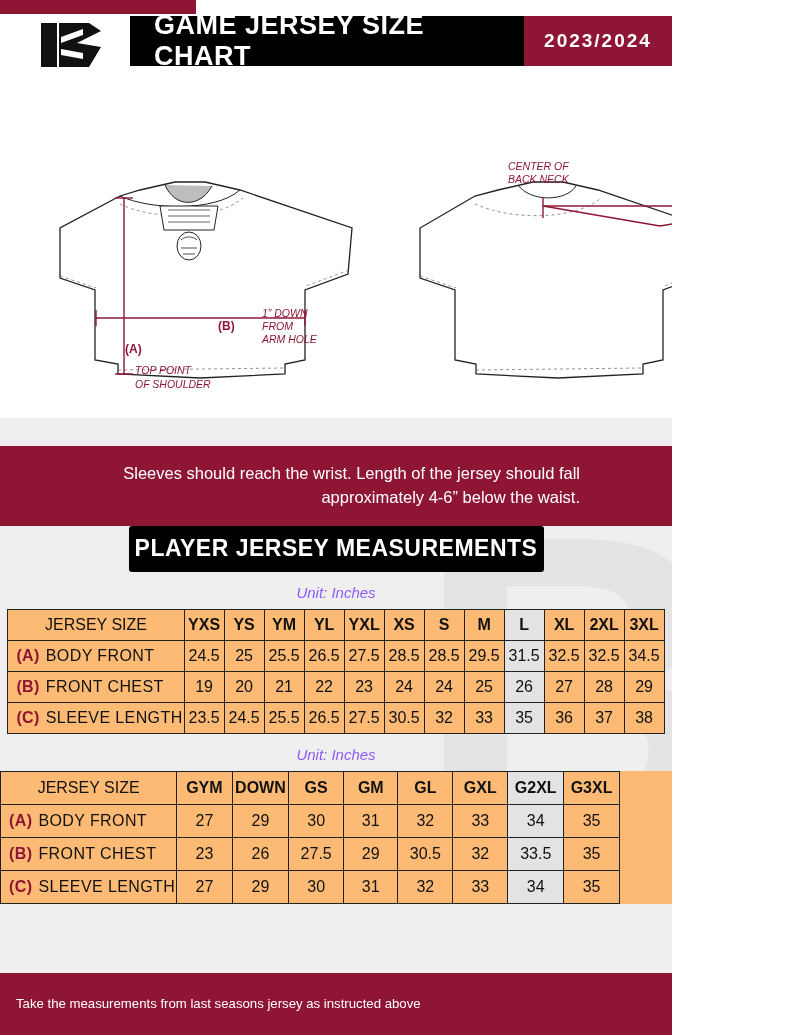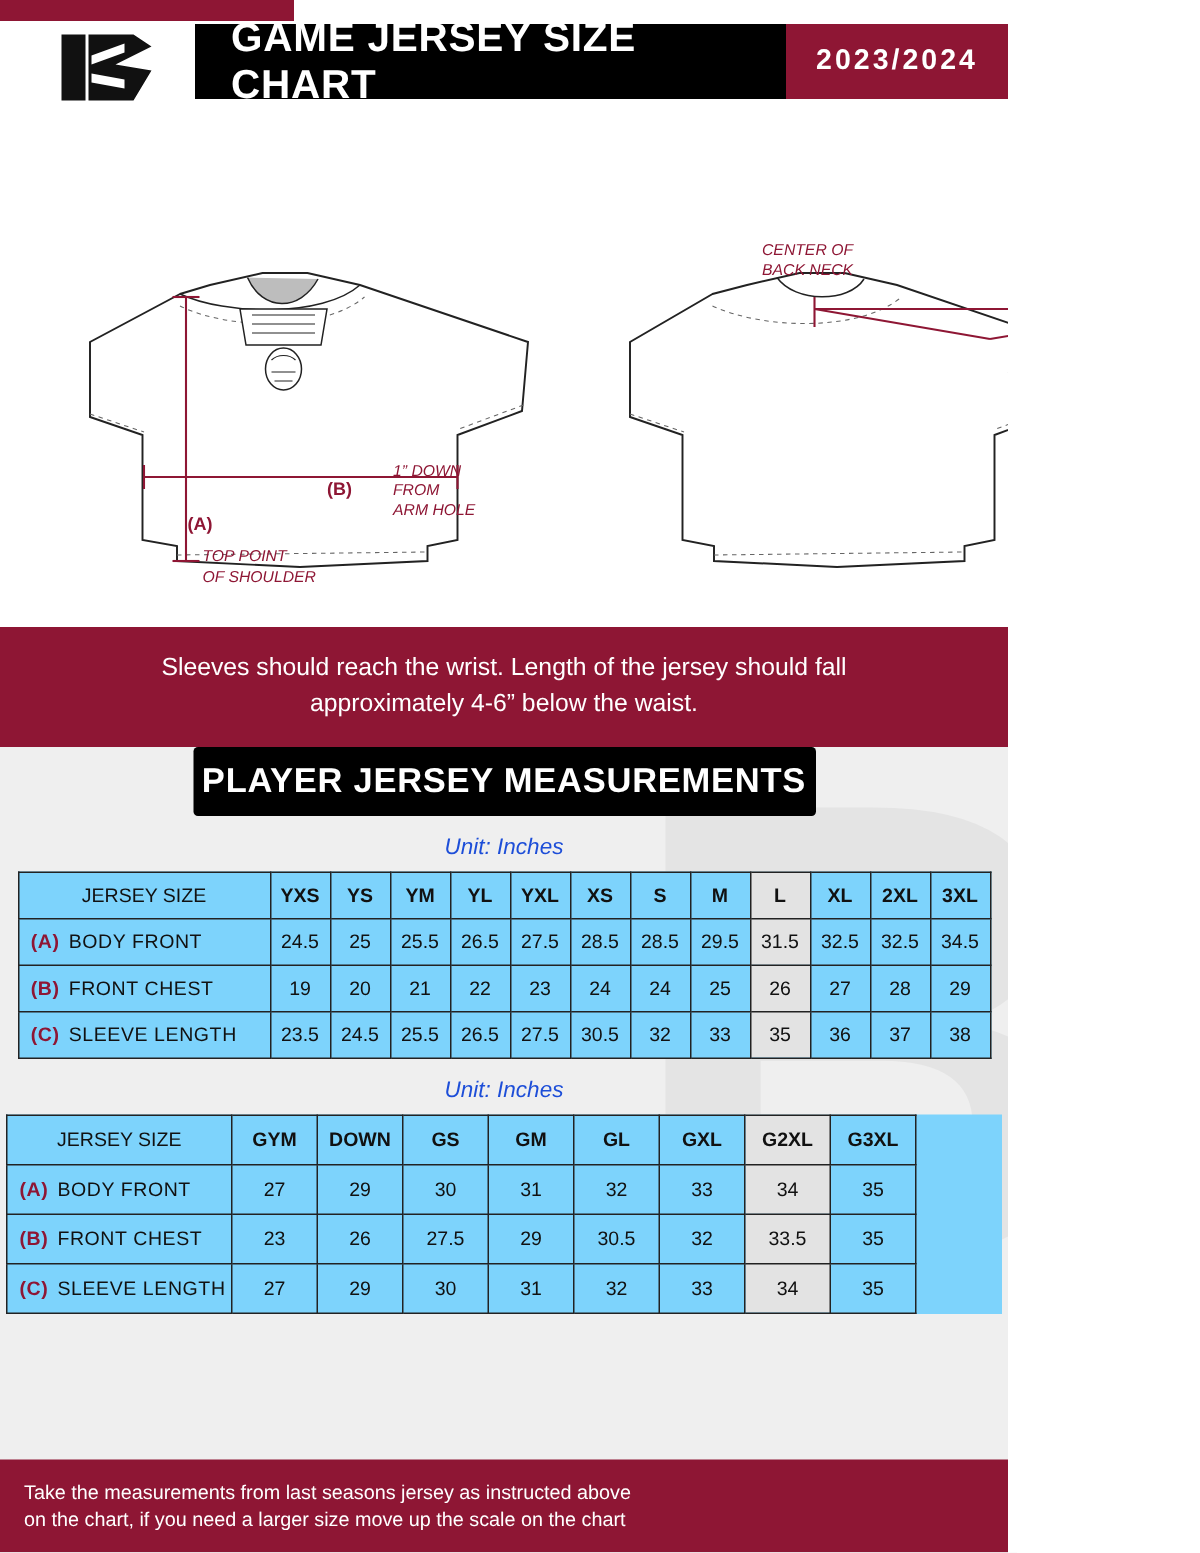--- a/index.html
+++ b/index.html
@@ -78,25 +78,26 @@
     height: 340px;
     background: #ffffff;
     z-index: 2;
   }
 
   
   .note-band {
     position: relative;
     background: #8e1634;
     color: #ffffff;
-    padding: 16px 60px;
-    text-align: center;
+    padding: 16px 92px;
+    text-align: right;
     font-size: 16.5px;
     line-height: 1.45;
     z-index: 2;
+    margin-top: 28px;
   }
 
   
   .section {
     position: relative;
     z-index: 2;
   }
   .section-title {
     margin: 0 auto;
     background: #000000;
@@ -106,29 +107,29 @@
     font-size: 23px;
     font-weight: bold;
     letter-spacing: 0.5px;
     padding: 9px 0 10px;
     border-radius: 3px;
   }
   .unit-line {
     text-align: center;
     font-style: italic;
     font-size: 15px;
-    color: #1d4ed8;
+    color: #8b5cf6;
     margin: 12px 0 8px;
   }
 
   table.size-table {
     border-collapse: collapse;
     margin: 0 auto;
-    background: #7dd3fc;
-    font-size: 13px;
+    background: #fdba74;
+    font-size: 16px;
   }
   table.size-table td, table.size-table th {
     border: 1px solid #222;
     text-align: center;
     font-weight: normal;
     color: #111;
   }
   table.size-table .rowlabel {
     text-align: left;
     padding-left: 8px;
@@ -415,18 +416,17 @@
             <td class="v blank"></td>
           </tr>
         </tbody>
     </table>
   </div>
 
   <div class="footer">
     <div class="footer-right">
       <div>
         <div>Take the measurements from last seasons jersey as instructed above</div>
-        <div>on the chart, if you need a larger size move up the scale on the chart</div>
       </div>
     </div>
   </div>
 
 </div>
 
 </body></html>

